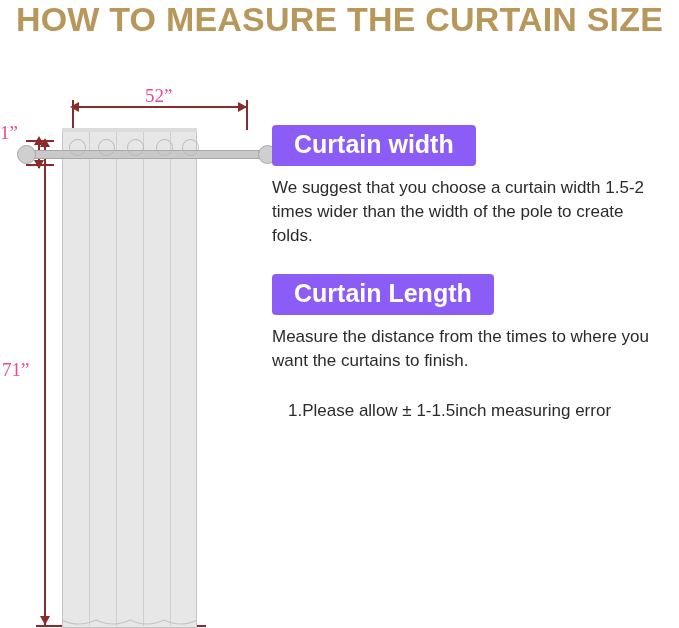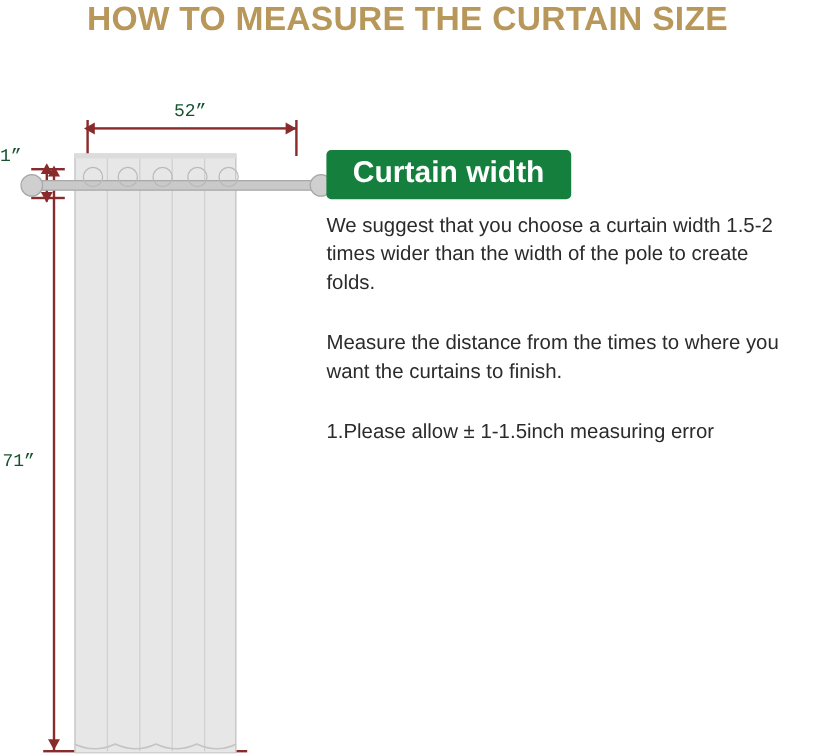--- a/index.html
+++ b/index.html
@@ -19,21 +19,21 @@
     width: 679px;
     height: 628px;
   }
   
   .title {
     position: absolute;
     left: 0;
     top: 0;
     width: 679px;
     text-align: center;
-    font-size: 28px;
+    font-size: 34px;
     font-weight: bold;
     color: #b8975a;
     letter-spacing: 0.2px;
     white-space: nowrap;
   }
   
   .diagram {
     position: absolute;
     left: 0;
     top: 60px;
@@ -109,23 +109,23 @@
   }
   
   .mline {
     position: absolute;
     background: #8a2b2b;
   }
   .mline.h { height: 1.6px; }
   .mline.v { width: 1.6px; }
   .mlabel {
     position: absolute;
-    color: #14532d;
-    font-size: 15px;
-    font-family: Liberation Mono, monospace;
+    color: #ec4899;
+    font-size: 19px;
+    font-family: Liberation Serif, serif;
     white-space: nowrap;
   }
   .arrow {
     position: absolute;
     width: 0;
     height: 0;
   }
   .arrow.left {
     border-top: 5px solid transparent;
     border-bottom: 5px solid transparent;
@@ -148,21 +148,21 @@
   }
   
   .content {
     position: absolute;
     left: 272px;
     top: 125px;
     width: 400px;
   }
   .banner {
     display: inline-block;
-    background: #15803d;
+    background: #8b5cf6;
     color: #ffffff;
     font-size: 25px;
     font-weight: bold;
     padding: 5px 22px 7px 22px;
     border-radius: 4px;
     line-height: 1.15;
     white-space: nowrap;
   }
   .banner-wrap { margin-bottom: 10px; }
   .para {
@@ -183,21 +183,21 @@
     color: #b8975a;
     font-size: 27px;
     font-weight: bold;
     margin: 0 0 4px 0;
     line-height: 1.1;
   }
   .note-line {
     color: #2b2b2b;
     font-size: 17px;
     line-height: 1.38;
-    margin: 0;
+    margin: 16px;
   }
 </style>
 </head>
 <body>
 
 <div id="page">
 
   <div class="title">HOW TO MEASURE THE CURTAIN SIZE</div>
 
   <div class="diagram">
@@ -213,21 +213,21 @@
     <div class="arrow up" style="left:34px; top:76px;"></div>
     <div class="arrow down" style="left:34px; top:100px;"></div>
     <div class="mline h" style="left:26px; top:80px; width:28px;"></div>
     <div class="mline h" style="left:26px; top:104px; width:28px;"></div>
     <div class="mlabel" style="left:0px; top:62px;">1”</div>
 
     <div class="mline v" style="left:44px; top:80px; height:485px;"></div>
     <div class="arrow up" style="left:40px; top:78px;"></div>
     <div class="arrow down" style="left:40px; top:556px;"></div>
     <div class="mline h" style="left:36px; top:565px; width:170px;"></div>
-    <div class="mlabel" style="left:2px; top:316px;">71”</div>
+    <div class="mlabel" style="left:2px; top:299px;">71”</div>
 
     <div class="curtain"></div>
     <div class="curtain-top-edge"></div>
     <div class="fold" style="left:89px;"></div>
     <div class="fold" style="left:116px;"></div>
     <div class="fold" style="left:143px;"></div>
     <div class="fold" style="left:170px;"></div>
 
     <svg class="hem-wave" viewBox="0 0 135 10" preserveAspectRatio="none">
       <path d="M0,2 Q17,10 34,2 Q51,10 68,2 Q85,10 102,2 Q119,10 135,2" fill="none" stroke="#c4c4c4" stroke-width="1.2"></path>
@@ -247,20 +247,23 @@
   <div class="content">
 
     <div class="section">
       <div class="banner-wrap">
         <span class="banner">Curtain width</span>
       </div>
       <p class="para">We suggest that you choose a curtain width 1.5-2 times wider than the width of the pole to create folds.</p>
     </div>
 
     <div class="section">
+      <div class="banner-wrap">
+        <span class="banner">Curtain Length</span>
+      </div>
       <p class="para">Measure the distance from the times to where you want the curtains to finish.</p>
     </div>
 
     <div class="section" style="margin-bottom:0;">
       <p class="note-line">1.Please allow ± 1-1.5inch measuring error</p>
     </div>
 
   </div>
 </div>
 

